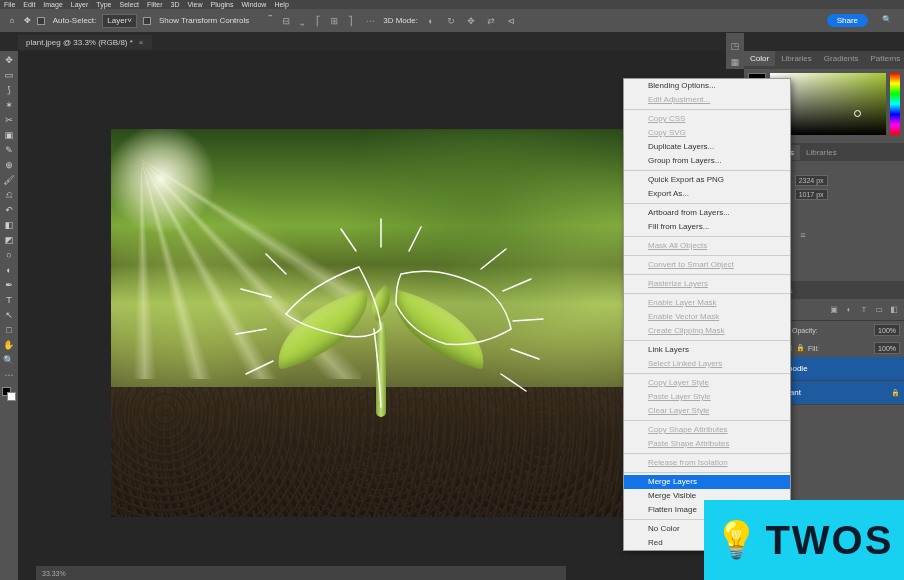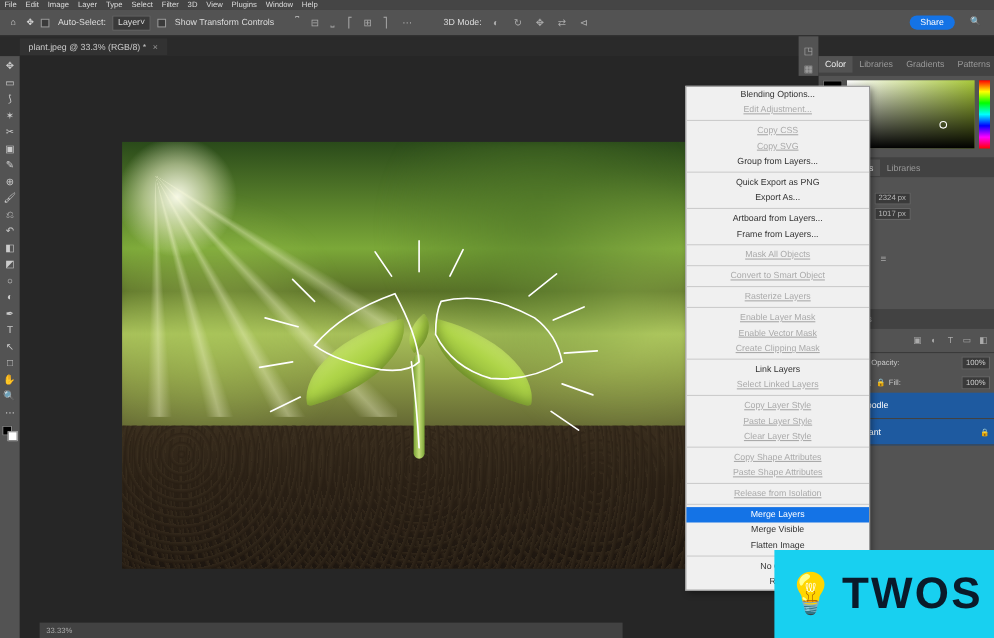--- a/index.html
+++ b/index.html
@@ -66,21 +66,21 @@
 .layers-row3 { height: 18px; display: flex; align-items: center; padding: 0 4px; gap: 2px; font-size: 7px; }
 .layers-row3 .lock { width: 10px; height: 10px; font-size: 7px; color: #aaa; display:flex;align-items:center;justify-content:center; }
 .layers-row3 .fld { background: #3a3a3a; border: 1px solid #666; padding: 0 3px; height: 12px; display: flex; align-items: center; margin-left: auto; }
 .layer-item { height: 24px; display: flex; align-items: center; padding: 0 4px; gap: 4px; border-bottom: 1px solid #424242; font-size: 8px; }
 .layer-item .eye { width: 10px; font-size: 8px; color: #ccc; }
 .layer-item .thumb { width: 22px; height: 18px; background: #888; border: 1px solid #999; }
 .layer-item.sel { background: #1e5aa0; color: #fff; }
 .layer-item.sel .thumb { background: linear-gradient(180deg, #5a7a30 0%, #2a2015 100%); }
 .layer-item .lockicon { margin-left: auto; font-size: 7px; color: #bbb; }
 .ctxmenu { position: absolute; left: 623px; top: 78px; width: 168px; background: #f0f0f0; border: 1px solid #999; box-shadow: 2px 2px 6px rgba(0,0,0,0.4); font-size: 8px; color: #333; z-index: 100; }
-.ctxmenu .mi { padding: 2px 12px; line-height: 10px; cursor: pointer; text-align: center; }
+.ctxmenu .mi { padding: 2px 24px; line-height: 10px; cursor: pointer; }
 .ctxmenu .mi.dis { color: #aaa; text-decoration: underline; }
 .ctxmenu .mi.hl { background: #1473e6; color: #fff; }
 .ctxmenu .sep { height: 1px; background: #ccc; margin: 2px 0; }
 .bottom-bar { position: absolute; bottom: 0; left: 18px; right: 178px; height: 14px; background: #424242; font-size: 7px; color: #aaa; display: flex; align-items: center; padding: 0 6px; }
 .twos { position: absolute; right: 0; bottom: 0; width: 200px; height: 80px; background: #18d0f0; display: flex; align-items: center; justify-content: center; gap: 6px; z-index: 200; }
 .twos .bulb { font-size: 36px; }
 .twos .txt { font-family: Impact, sans-serif; font-size: 40px; font-weight: 900; color: #0a1a2a; letter-spacing: 2px; }
 </style>
 </head>
 <body>
@@ -110,21 +110,21 @@
   <span>Show Transform Controls</span>
   <div class="alignset">
     <span class="aicon">⎴</span>
     <span class="aicon">⊟</span>
     <span class="aicon">⎵</span>
     <span class="aicon">⎡</span>
     <span class="aicon">⊞</span>
     <span class="aicon">⎤</span>
   </div>
   <span class="aicon">⋯</span>
-  <span style="margin-left:20px">3D Mode:</span>
+  <span style="">3D Mode:</span>
   <span class="aicon">◐</span>
   <span class="aicon">↻</span>
   <span class="aicon">✥</span>
   <span class="aicon">⇄</span>
   <span class="aicon">⊲</span>
   <span class="share">Share</span>
   <span class="srch">🔍</span>
 </div>
 
 <div class="tabbar">
@@ -298,27 +298,28 @@
     </div>
   </div>
 </div>
 
 <div class="ctxmenu" id="ctxmenu">
     <div class="mi">Blending Options...</div>
     <div class="mi dis">Edit Adjustment...</div>
     <div class="sep"></div>
     <div class="mi dis">Copy CSS</div>
     <div class="mi dis">Copy SVG</div>
+    <div class="mi">Duplicate Layers...</div>
     <div class="mi">Group from Layers...</div>
     <div class="sep"></div>
     <div class="mi">Quick Export as PNG</div>
     <div class="mi">Export As...</div>
     <div class="sep"></div>
     <div class="mi">Artboard from Layers...</div>
-    <div class="mi">Frame from Layers...</div>
+    <div class="mi">Fill from Layers...</div>
     <div class="sep"></div>
     <div class="mi dis">Mask All Objects</div>
     <div class="sep"></div>
     <div class="mi dis">Convert to Smart Object</div>
     <div class="sep"></div>
     <div class="mi dis">Rasterize Layers</div>
     <div class="sep"></div>
     <div class="mi dis">Enable Layer Mask</div>
     <div class="mi dis">Enable Vector Mask</div>
     <div class="mi dis">Create Clipping Mask</div>

